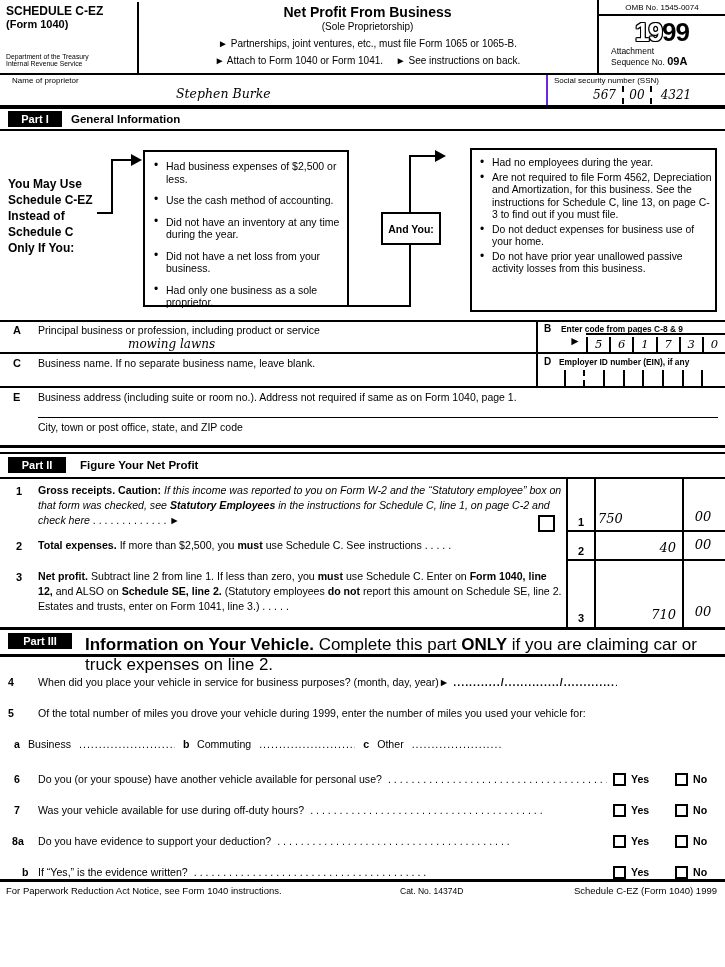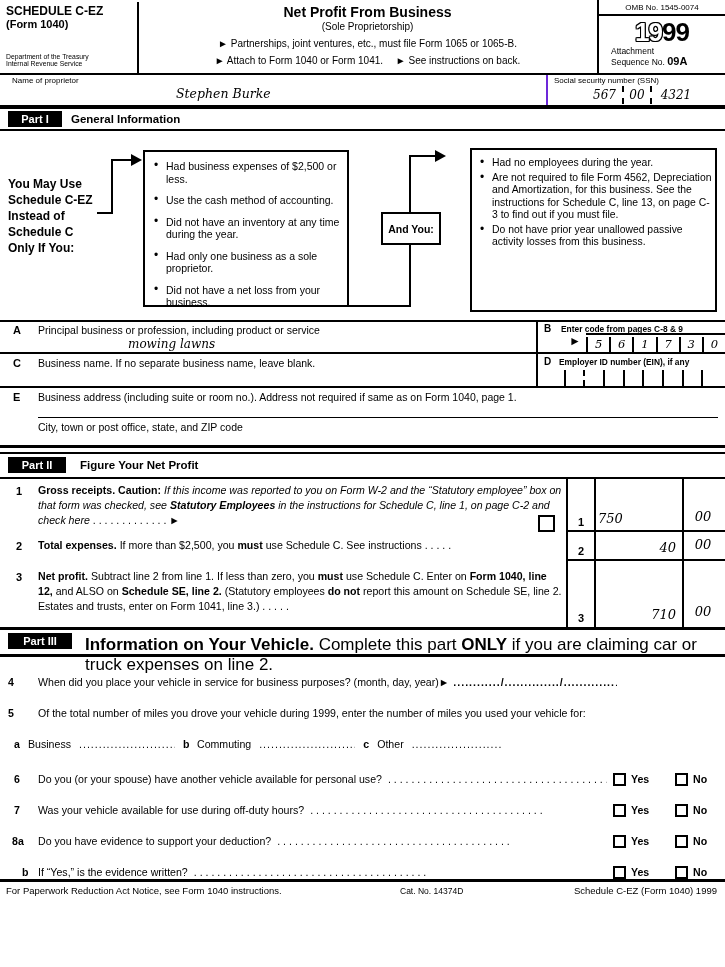--- a/index.html
+++ b/index.html
@@ -105,38 +105,39 @@
     <div class="line" style="left:97px;top:77px;width:16px;height:2px"></div>
     <div class="line" style="left:111px;top:24px;width:2px;height:55px"></div>
     <div class="line" style="left:111px;top:24px;width:22px;height:2px"></div>
     <div class="tri" style="left:131px;top:19px"></div>
 
     <div class="bx" style="left:143px;top:15px;width:206px;height:157px;padding:8px 4px 0 8px">
       <ul class="blts box1" style="font-size:10.5px">
         <li>Had business expenses of $2,500 or less.</li>
         <li>Use the cash method of accounting.</li>
         <li>Did not have an inventory at any time during the year.</li>
+        <li>Did not have a net loss from your business.</li>
         <li>Had only one business as a sole proprietor.</li>
-        <li>Did not have a net loss from your business.</li>
       </ul>
     </div>
 
     <div class="line" style="left:347px;top:170px;width:64px;height:2px"></div>
     <div class="line" style="left:409px;top:110px;width:2px;height:62px"></div>
     <div class="bx" style="left:381px;top:77px;width:60px;height:33px;display:flex;align-items:center;justify-content:center">
       <span class="b" style="font-size:10.5px;white-space:nowrap">And You:</span>
     </div>
     <div class="line" style="left:409px;top:20px;width:2px;height:57px"></div>
     <div class="line" style="left:409px;top:20px;width:28px;height:2px"></div>
     <div class="tri" style="left:435px;top:15px"></div>
 
     <div class="bx" style="left:470px;top:13px;width:247px;height:164px;padding:7px 3px 0 7px">
       <ul class="blts box2" style="font-size:10.4px">
         <li>Had no employees during the year.</li>
         <li>Are not required to file Form 4562, Depreciation and Amortization, for this business. See the instructions for Schedule C, line 13, on page C-3 to find out if you must file.</li>
+        <li>Do not deduct expenses for business use of your home.</li>
         <li>Do not have prior year unallowed passive activity losses from this business.</li>
       </ul>
     </div>
   </div>
 
   <div class="abs" style="left:0;top:320px;width:725px;height:128px">
     <div class="line" style="left:0;top:0;width:725px;height:2px"></div>
     <div class="line" style="left:0;top:32px;width:725px;height:2px"></div>
     <div class="line" style="left:0;top:66px;width:725px;height:2px"></div>
     <div class="line" style="left:0;top:125px;width:725px;height:3px"></div>

